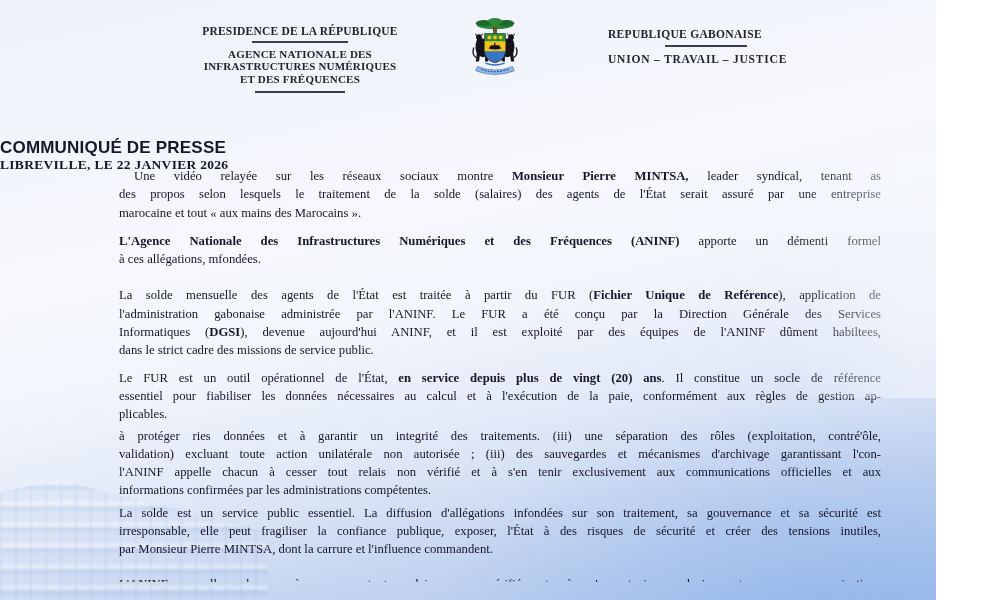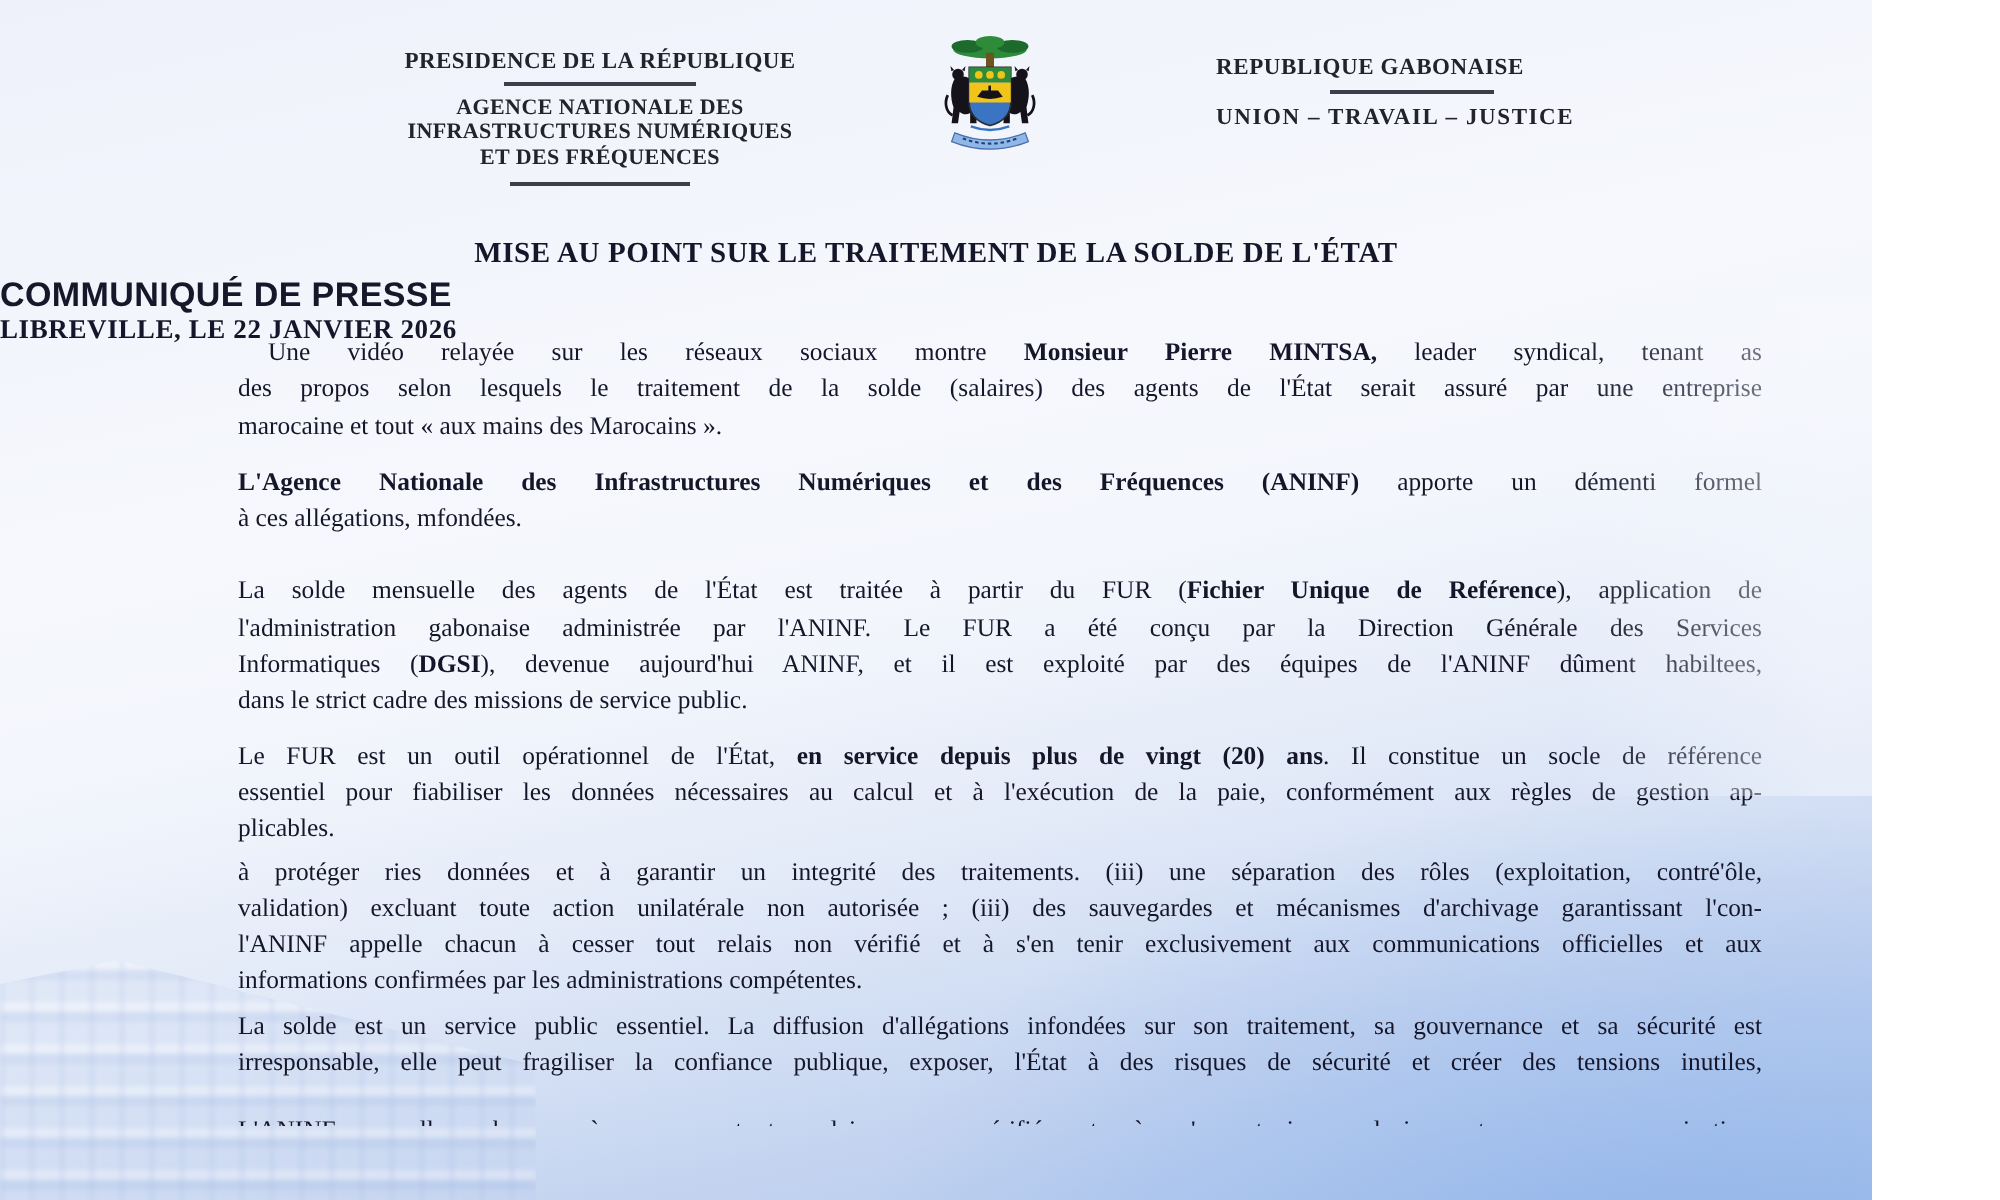--- a/index.html
+++ b/index.html
@@ -119,21 +119,20 @@
     </g>
   </svg>
 
   <div class="lh-right">
     <div class="t1">REPUBLIQUE GABONAISE</div>
     <div class="rule r1"></div>
     <div class="t2">UNION – TRAVAIL – JUSTICE</div>
   </div>
 
   <div class="title">COMMUNIQUÉ DE PRESSE</div>
-  <div class="subtitle">MISE AU POINT SUR LE TRAITEMENT DE LA SOLDE DE L'ÉTAT</div>
   <div class="dateline">LIBREVILLE, LE 22 JANVIER 2026</div>
 
   <div class="content">
       <div class="para p1">
         <div class="line ind"><span>Une vidéo relayée sur les réseaux sociaux montre </span><span class="b">Monsieur Pierre MINTSA,</span><span> leader syndical, tenant as</span></div>
         <div class="line"><span>des propos selon lesquels le traitement de la solde (salaires) des agents de l'État serait assuré par une entreprise</span></div>
         <div class="line end"><span>marocaine et tout « aux mains des Marocains ».</span></div>
       </div>
       <div class="para p2">
         <div class="line"><span class="b">L'Agence Nationale des Infrastructures Numériques et des Fréquences (ANINF)</span><span> apporte un démenti formel</span></div>
@@ -152,18 +151,19 @@
       </div>
       <div class="para p5">
         <div class="line"><span>à protéger ries données et à garantir un integrité des traitements. (iii) une séparation des rôles (exploitation, contré'ôle,</span></div>
         <div class="line"><span>validation) excluant toute action unilatérale non autorisée ; (iii) des sauvegardes et mécanismes d'archivage garantissant l'con-</span></div>
         <div class="line"><span>l'ANINF appelle chacun à cesser tout relais non vérifié et à s'en tenir exclusivement aux communications officielles et aux</span></div>
         <div class="line end"><span>informations confirmées par les administrations compétentes.</span></div>
       </div>
       <div class="para p6">
         <div class="line"><span>La solde est un service public essentiel. La diffusion d'allégations infondées sur son traitement, sa gouvernance et sa sécurité est</span></div>
         <div class="line"><span>irresponsable, elle peut fragiliser la confiance publique, exposer, l'État à des risques de sécurité et créer des tensions inutiles,</span></div>
+        <div class="line end"><span>par Monsieur Pierre MINTSA, dont la carrure et l'influence commandent.</span></div>
       </div>
       <div class="line clip">L'ANINF appelle chacun à cesser tout relais non vérifié et à s'en tenir exclusivement aux communications</div>
     </div>
 
   <div class="fade-right"></div>
 </div>
 
 </body></html>

